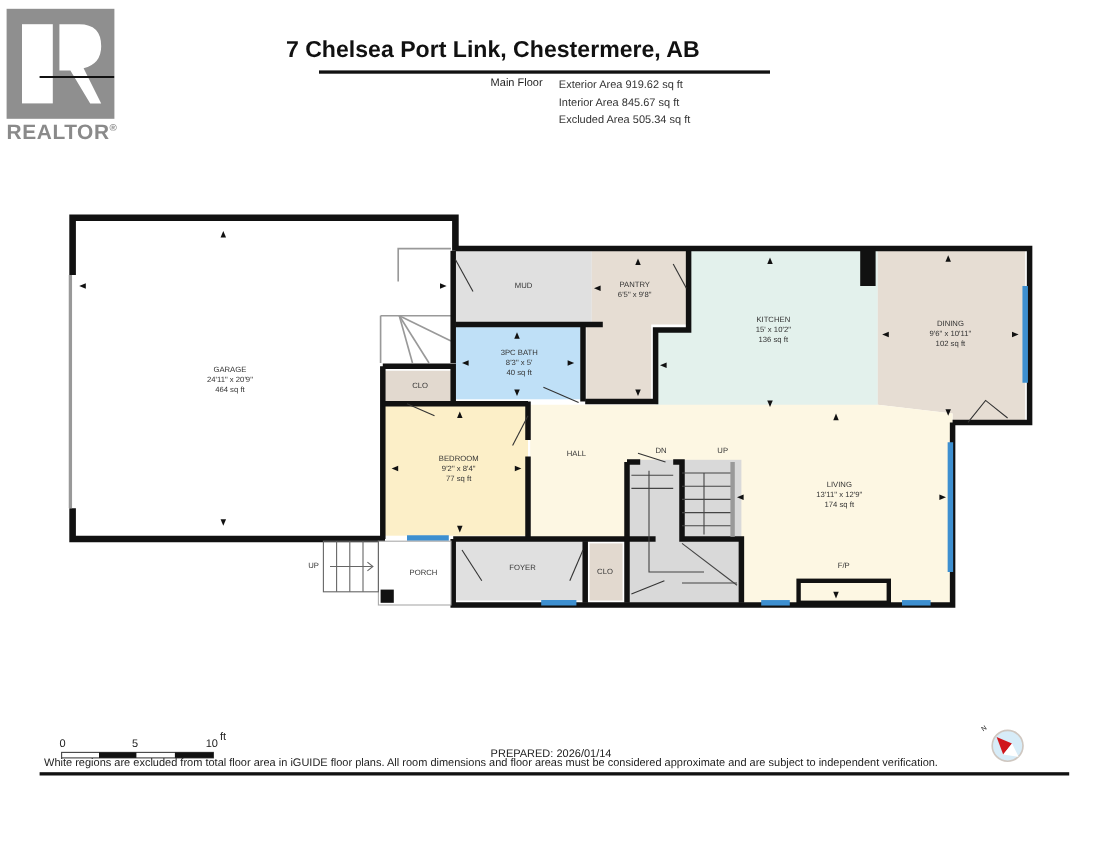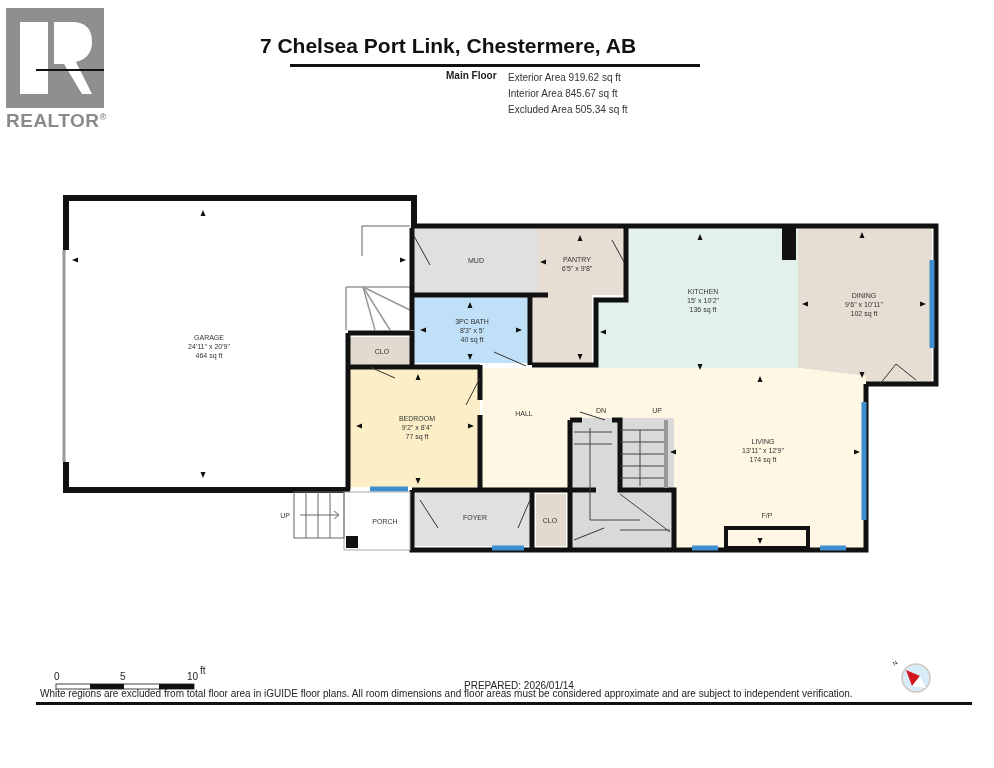--- a/index.html
+++ b/index.html
@@ -2,26 +2,26 @@
 <html><head>
 <meta charset="utf-8">
 <style>
   html, body { margin:0; padding:0; background:#ffffff; }
   body { width:994px; height:768px; position:relative; overflow:hidden; font-family:"Liberation Sans", sans-serif; color:#222; }
   .abs { position:absolute; }
   .logo { left:6px; top:8px; width:98px; height:100px; background:#8f8f8f; }
   .logo-word { left:6px; top:110px; font-size:19px; color:#8a8a8a; letter-spacing:0.5px;font-weight:bold; }
   .title { left:0; width:896px; top:34px; text-align:center; font-size:21px; font-weight:bold; color:#111; }
   .title-rule { left:290px; top:64px; width:410px; height:3px; background:#111; }
-  .floor-label { left:446px; top:70px; font-size:10px; font-weight:bold; }
+  .floor-label { left:446px; top:70px; font-size:10px; font-weight:normal; }
   .area-lines { left:508px; top:70px; font-size:10px; line-height:16px; color:#333; }
   .room-label { position:absolute; text-align:center; font-size:7px; line-height:9px; color:#333; transform:translate(-50%,-50%); white-space:nowrap; }
   svg { position:absolute; left:0; top:0; }
   .scale-nums { font-size:10px; color:#222; }
-  .prepared { left:464px; top:680px; font-size:10px; color:#222; }
+  .prepared { left:446px; top:680px; font-size:10px; color:#222; }
   .bottom-rule { left:36px; top:702px; width:936px; height:3px; background:#111; }
   .disclaimer { left:40px; top:688px; font-size:10px; color:#222; }
 </style>
 </head>
 <body>
 
 <div class="abs logo">
   <svg width="98" height="100" viewBox="0 0 98 100">
     <rect x="14" y="14" width="28" height="72" fill="#ffffff"></rect>
     <path d="M48 14 H66 Q86 14 86 34 Q86 50 70 54 L86 86 H76 L58 56 H48 Z" fill="#ffffff"></path>

